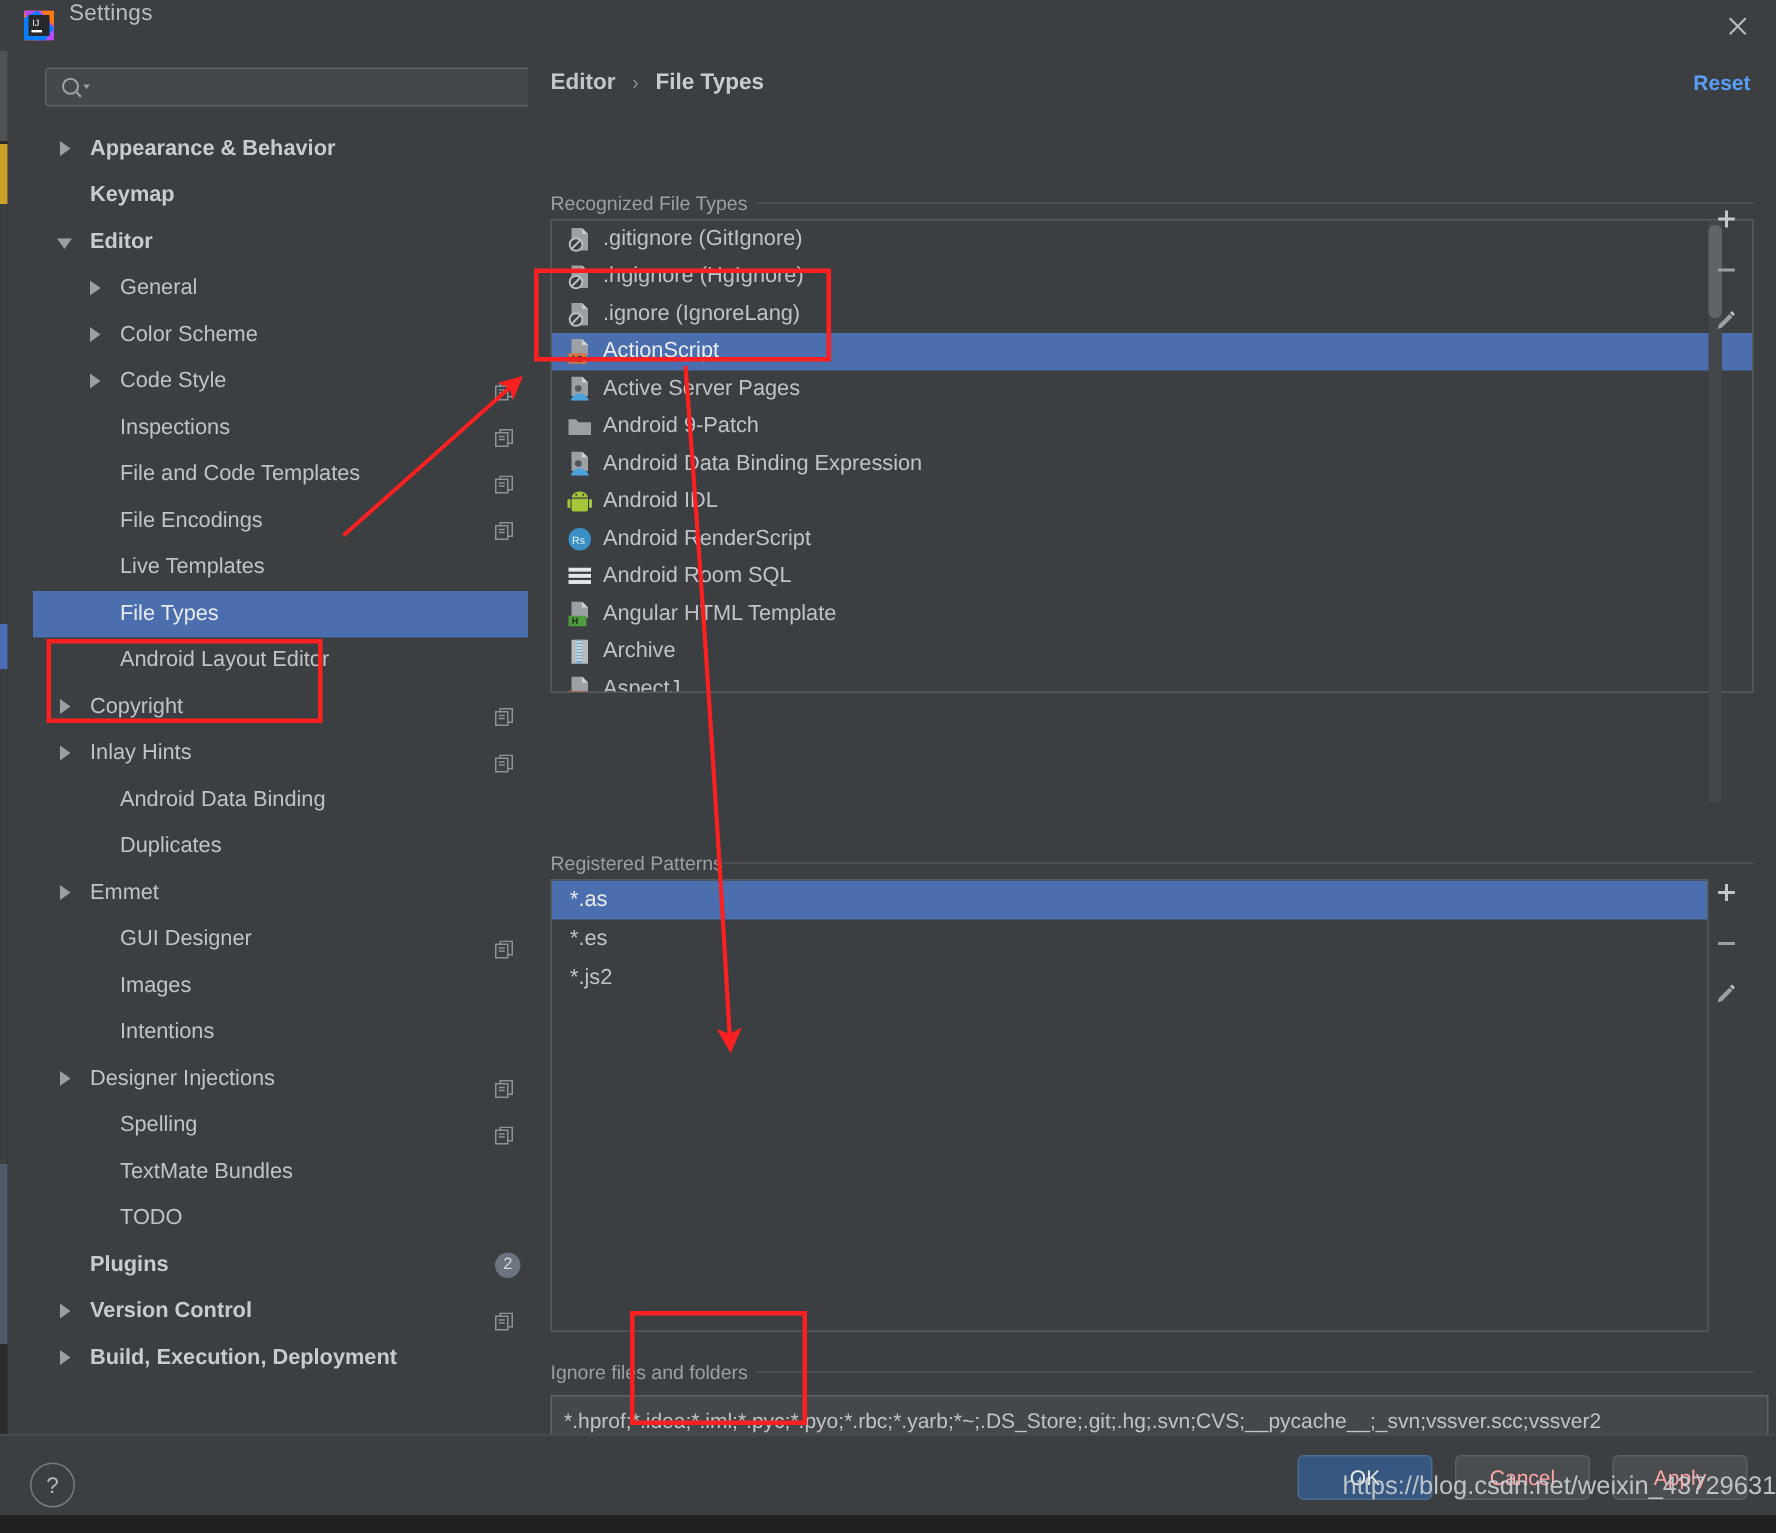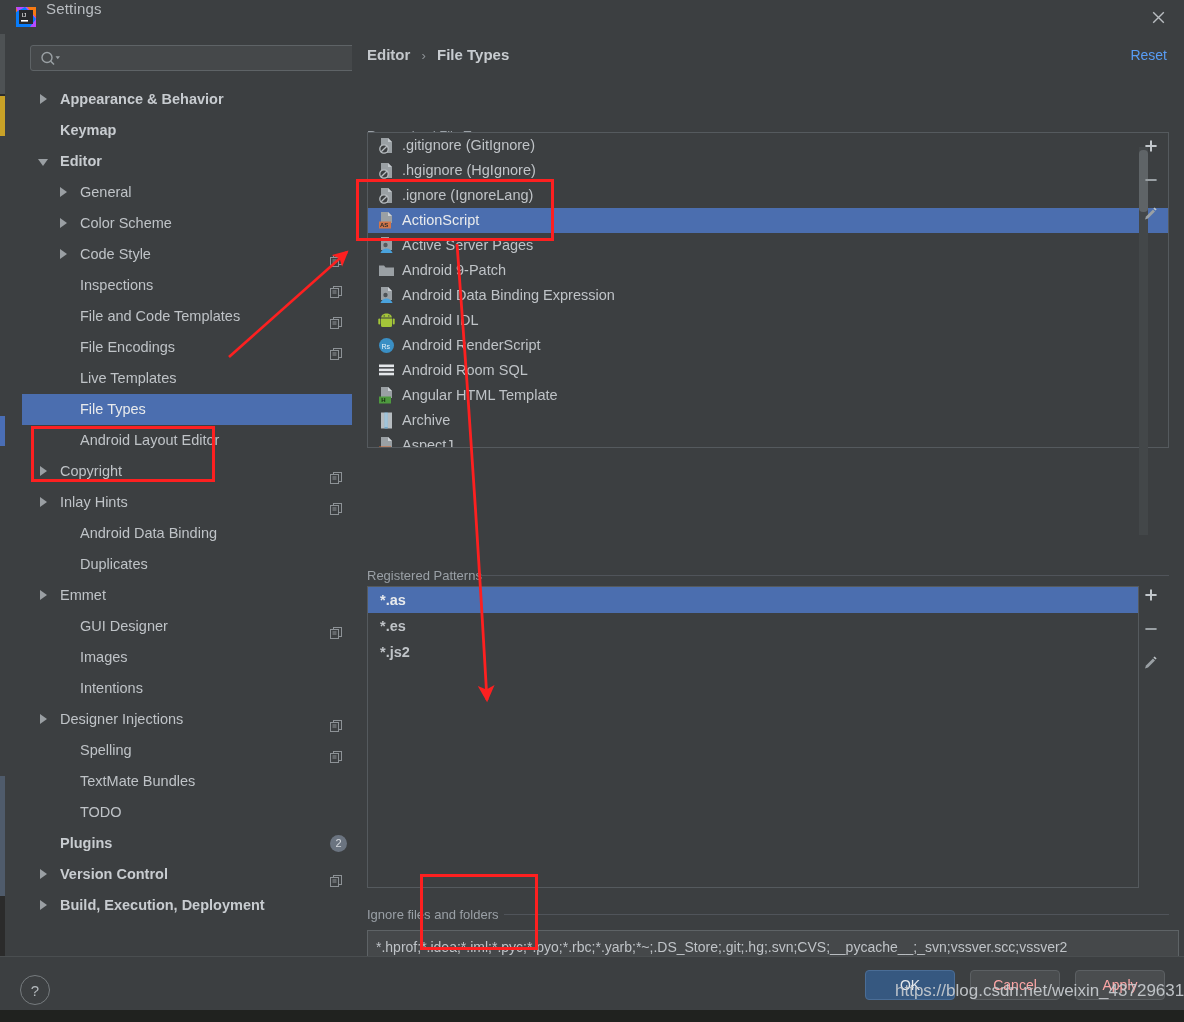--- a/index.html
+++ b/index.html
@@ -52,21 +52,21 @@
   .badge{position:absolute;right:22px;top:7px;width:17px;height:17px;border-radius:50%;
     background:#6b7480;color:#d6dade;font-size:11px;line-height:17px;text-align:center;}
   .side-thumb{position:absolute;right:4px;top:52px;width:7px;height:142px;background:#5c6164;border-radius:4px;}
   .side-thumb2{position:absolute;right:4px;top:760px;width:7px;height:100px;background:#55595c;border-radius:4px;}
 
   
   .main{position:absolute;left:352px;top:34px;width:832px;height:922px;background:#3c3f41;}
   .crumb{position:absolute;left:15px;top:12px;font-size:15px;color:#c3c7cb;font-weight:bold;}
   .crumb .sep{color:#8d9296;font-weight:normal;margin:0 7px;font-size:13px;}
   .crumb .leaf{font-weight:bold;color:#c8ccd0;}
-  .reset{position:absolute;right:17px;top:13px;font-size:14px;color:#589df6;cursor:pointer;}
+  .reset{position:absolute;right:17px;top:13px;font-size:14px;color:#589df6;cursor:pointer;font-weight:bold;}
 
   .grp-label{position:absolute;font-size:13px;color:#9aa0a6;background:#3c3f41;padding-right:8px;}
   .grp-line{position:absolute;height:1px;background:#50545a;}
 
   .listbox{position:absolute;background:#3c3f41;border:1px solid #555a5e;box-sizing:border-box;}
   .li{position:relative;height:25px;line-height:25px;white-space:nowrap;cursor:pointer;}
   .li .ic{position:absolute;left:10px;top:4px;width:17px;height:17px;}
   .li .nm{position:absolute;left:34px;font-size:14.5px;color:#bfc3c7;}
   .li.sel{background:#4b6eaf;}
   .li.sel .nm{color:#e9ebed;}
@@ -303,21 +303,21 @@
     <div class="crumb">
       <span>Editor</span>
       <span class="sep">›</span>
       <span class="leaf">File Types</span>
     </div>
     <div class="reset">Reset</div>
 
     <div class="grp-label" style="left:15px;top:94px;">Recognized File Types</div>
     <div class="grp-line" style="left:152px;top:101px;width:665px;"></div>
 
-    <div class="listbox" style="left:15px;top:98px;width:802px;height:316px;">
+    <div class="listbox" style="left:15px;top:112px;width:802px;height:316px;">
       <div id="ftlist" style="position:relative;width:100%;height:100%;overflow:hidden;">
           <div class="li">
             <span class="ic"><svg width="17" height="17" viewBox="0 0 17 17">
                 <path d="M3 1h7l4 4v11H3z" fill="#9aa0a4"></path>
                 <path d="M10 1l4 4h-4z" fill="#c3c8cc"></path>
                 <circle cx="6" cy="12" r="4.2" fill="#3c3f41" stroke="#b9bec2" stroke-width="1.3"></circle>
                 <path d="M3.2 14.8 L8.8 9.2" stroke="#b9bec2" stroke-width="1.3"></path>
               </svg></span>
             <span class="nm">.gitignore (GitIgnore)</span>
           </div>
@@ -463,21 +463,21 @@
               <path d="M2 13.4l1-3 7-7 2 2-7 7z" fill="#9aa0a4"></path>
               <path d="M10.4 2.6l1.2-1.2 2 2-1.2 1.2z" fill="#c2c7cb"></path>
             </svg></span>
         </div>
       </div>
 
     <div class="grp-label" style="left:15px;top:534px;">Registered Patterns</div>
     <div class="grp-line" style="left:128px;top:541px;width:689px;"></div>
 
     <div class="listbox" style="left:15px;top:552px;width:772px;height:302px;">
-      <div id="patlist" style="position:relative;width:100%;height:100%;overflow:hidden;font-weight:bold;">
+      <div id="patlist" style="position:relative;width:100%;height:100%;overflow:hidden;">
           <div class="pli sel">*.as</div>
           <div class="pli">*.es</div>
           <div class="pli">*.js2</div>
         </div>
     </div>
 
     <div class="sidebtns" style="left:782px;top:545px;" id="patbtns">
         <div class="sbtn">
           <span><svg width="16" height="16" viewBox="0 0 16 16">
               <path d="M8 2.4v11.2M2.4 8h11.2" stroke="#c2c7cb" stroke-width="2"></path>

